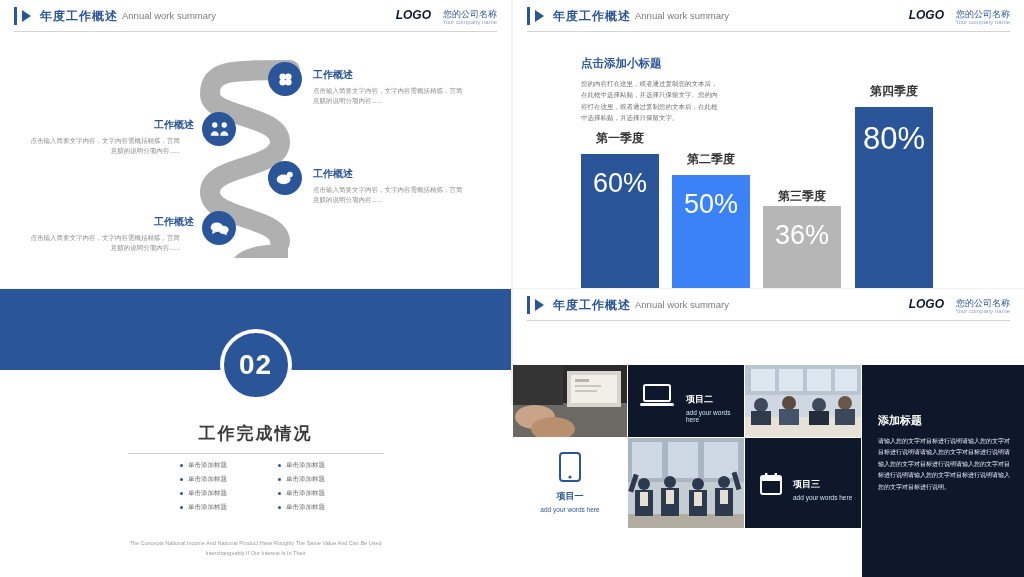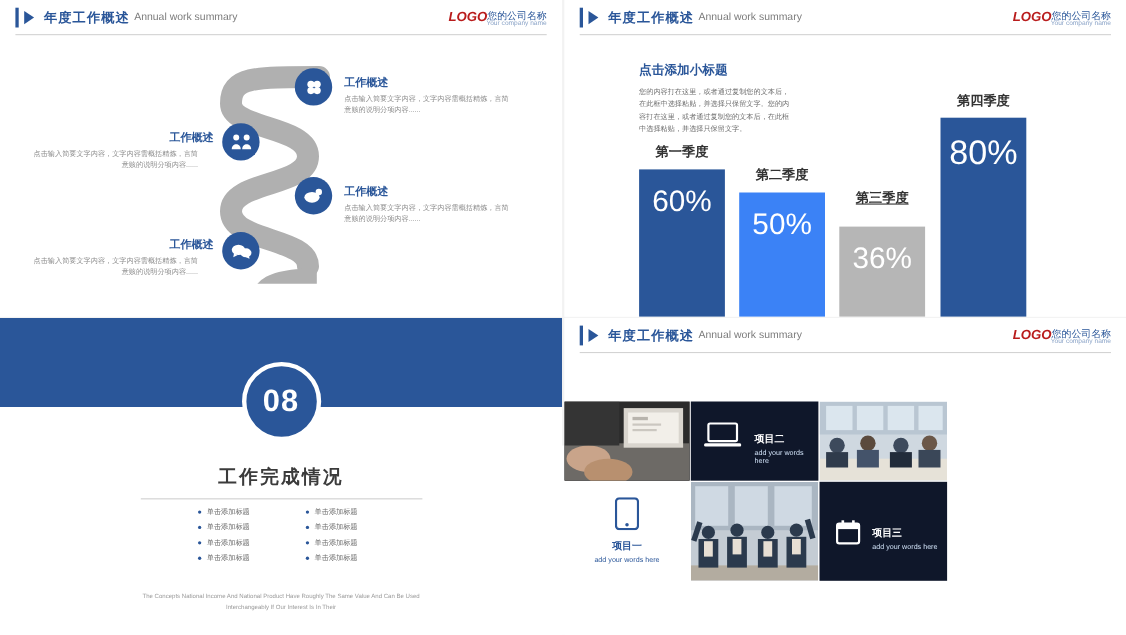--- a/index.html
+++ b/index.html
@@ -43,22 +43,22 @@
   .hdr .title-cn {
     position: absolute; left: 40px; top: 8px;
     font-size: 12px; font-weight: bold; color: #2a5699;
     letter-spacing: 1px;
   }
   .hdr .title-en {
     position: absolute; left: 122px; top: 10px;
     font-size: 9.5px; color: #7c7c7c;
   }
   .hdr .logo {
-    position: absolute; right: 68px; top: 8px;
-    font-size: 12px; font-weight: bold; color: #b91c1c;
+    position: absolute; right: 80px; top: 8px;
+    font-size: 12px; font-weight: bold; color: #0f172a;
     font-style: italic;
   }
   .hdr .co-cn {
     position: absolute; right: 14px; top: 8px;
     font-size: 9px; color: #2a5699; padding-left: 22px;
   }
   .hdr .co-en {
     position: absolute; right: 14px; top: 19px;
     font-size: 6px; color: #8aa3c7;
   }
@@ -252,33 +252,33 @@
       <div class="bar-label" style="left:68px; width:78px; top:130px;">第一季度</div>
 
       <div class="bar" style="left:159px; width:78px; height:113px; background:#3b82f6;">
         <span class="pct">50%</span>
       </div>
       <div class="bar-label" style="left:159px; width:78px; top:151px;">第二季度</div>
 
       <div class="bar" style="left:250px; width:78px; height:82px; background:#b6b6b6;">
         <span class="pct">36%</span>
       </div>
-      <div class="bar-label" style="left:250px; width:78px; top:172px;text-decoration:underline;">第三季度</div>
+      <div class="bar-label" style="left:250px; width:78px; top:188px;">第三季度</div>
 
       <div class="bar" style="left:342px; width:78px; height:181px; background:#2a5699;">
         <span class="pct" style="font-size:31px;">80%</span>
       </div>
       <div class="bar-label" style="left:342px; width:78px; top:83px;">第四季度</div>
     </div>
   </div>
 
   <div class="slide" id="slide3">
     <div class="s3-band"></div>
     <div class="s3-circle">
-      <span>08</span>
+      <span>02</span>
     </div>
     <div class="s3-title">工作完成情况</div>
     <div class="s3-rule"></div>
 
     <div class="s3-list" style="left:180px;">
       <div><span class="bulletdot"></span><span>单击添加标题</span></div>
       <div><span class="bulletdot"></span><span>单击添加标题</span></div>
       <div><span class="bulletdot"></span><span>单击添加标题</span></div>
       <div><span class="bulletdot"></span><span>单击添加标题</span></div>
     </div>
@@ -347,20 +347,26 @@
           <rect x="6" y="46" width="20" height="14" fill="#2f3b4b"></rect>
         <circle cx="44" cy="38" r="7" fill="#5b4a3d"></circle>
           <rect x="34" y="44" width="20" height="16" fill="#44536a"></rect>
         <circle cx="74" cy="40" r="7" fill="#3d4a5c"></circle>
           <rect x="64" y="46" width="20" height="14" fill="#222c3a"></rect>
         <circle cx="100" cy="38" r="7" fill="#6b5748"></circle>
           <rect x="90" y="44" width="20" height="16" fill="#3a4758"></rect>
       </svg>
     </div>
 
+    <div class="tile blue" style="left:349px; top:76px; width:162px; height:212px;">
+      <div style="position:absolute; left:16px; top:48px; width:132px;">
+        <div class="cap-cn" style="font-size:11px; margin-bottom:8px;">添加标题</div>
+        <div class="body">请输入您的文字对目标进行说明请输入您的文字对目标进行说明请请输入您的文字对目标进行说明请输入您的文字对目标进行说明请输入您的文字对目标进行说明请输入您的文字对目标进行说明请输入您的文字对目标进行说明。</div>
+      </div>
+    </div>
 
     <div class="tile" style="left:0px; top:149px; width:114px; height:90px; background:#ffffff;">
       <svg width="22" height="30" viewBox="0 0 22 30" style="position:absolute; left:46px; top:14px;">
         <rect x="1" y="1" width="20" height="28" rx="3" fill="none" stroke="#2a5699" stroke-width="2"></rect>
         <circle cx="11" cy="25" r="1.6" fill="#2a5699"></circle>
       </svg>
       <div style="position:absolute; left:0; right:0; top:52px; text-align:center;">
         <div class="cap-cn dk">项目一</div>
         <div class="cap-en dk">add your words here</div>
       </div>

